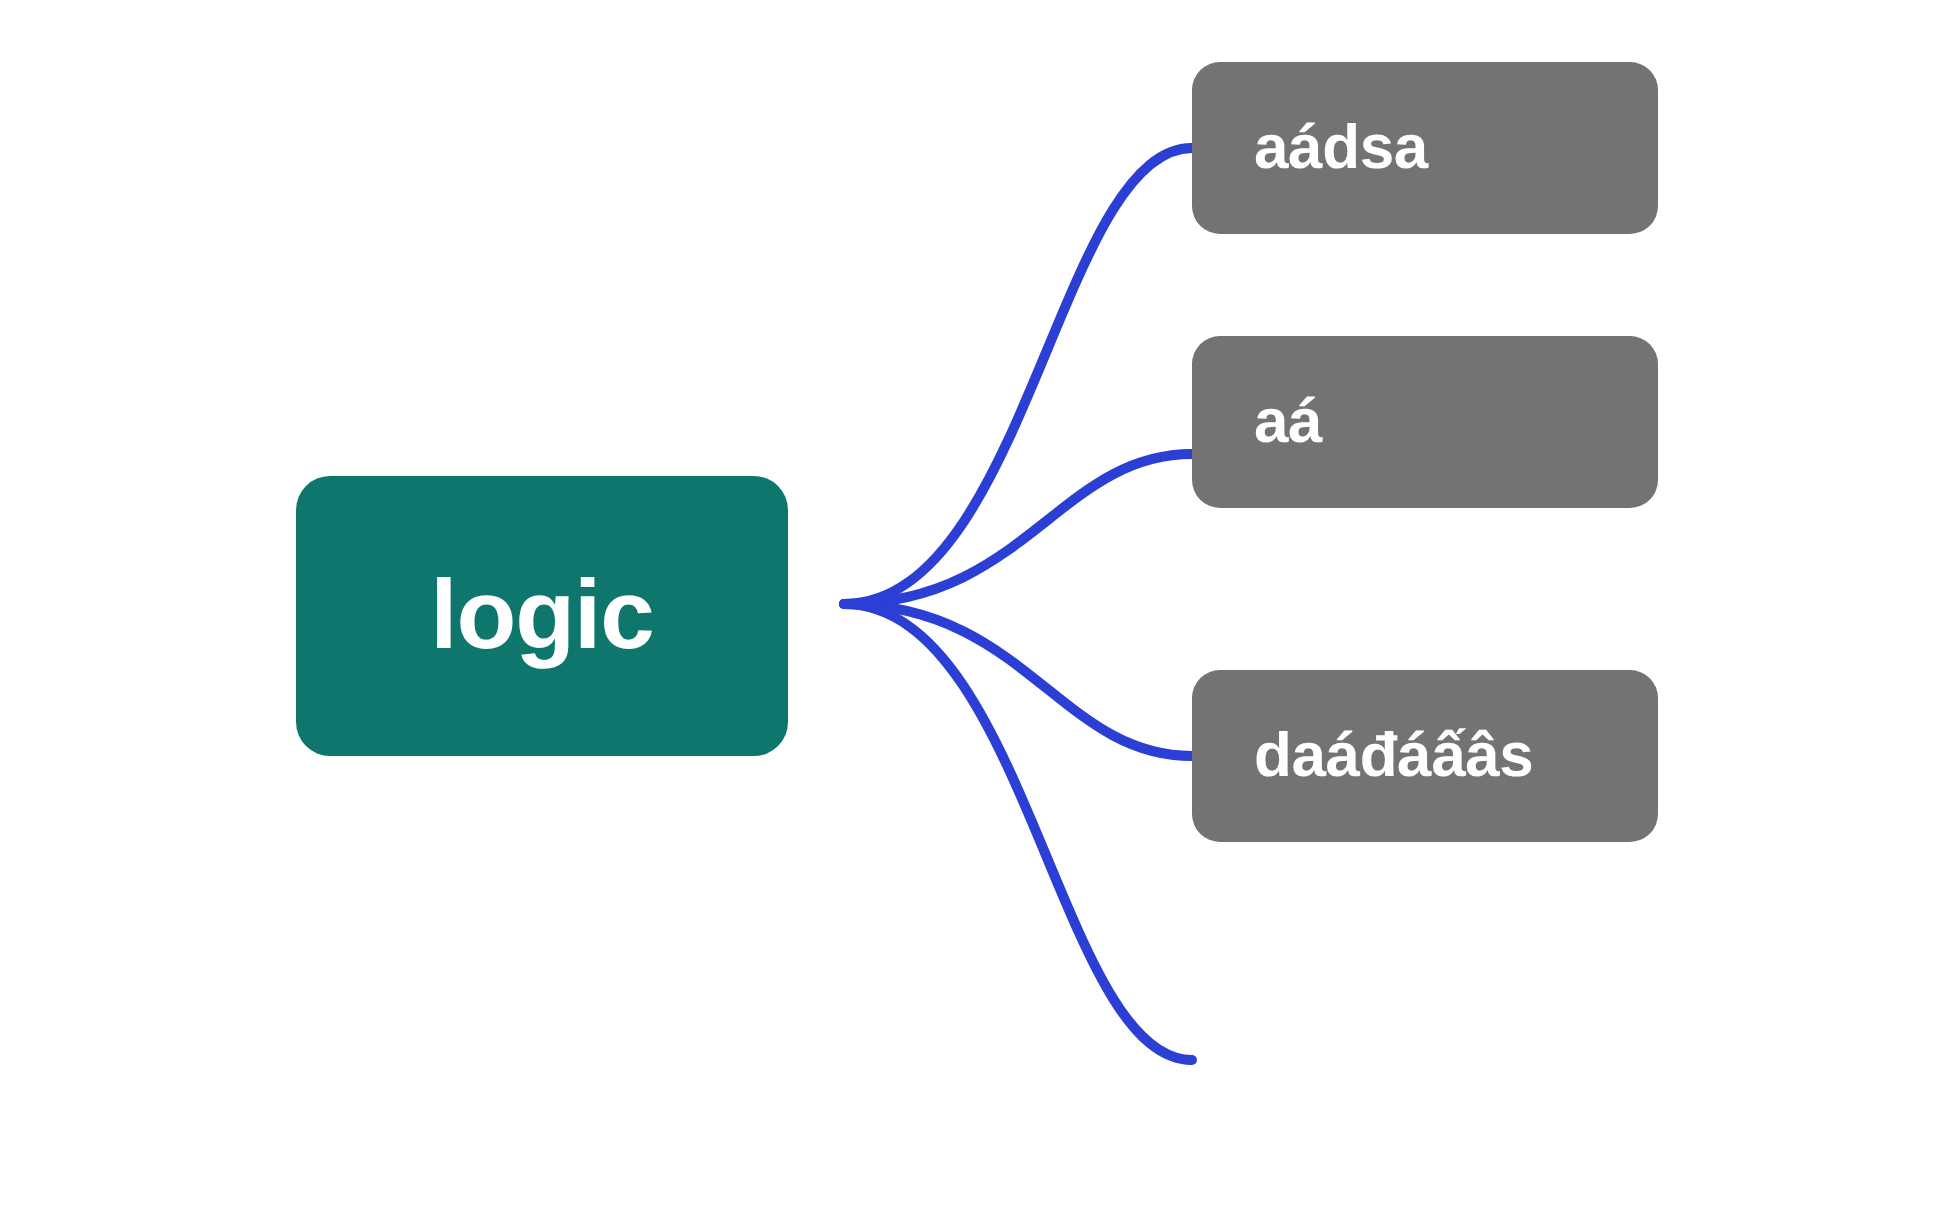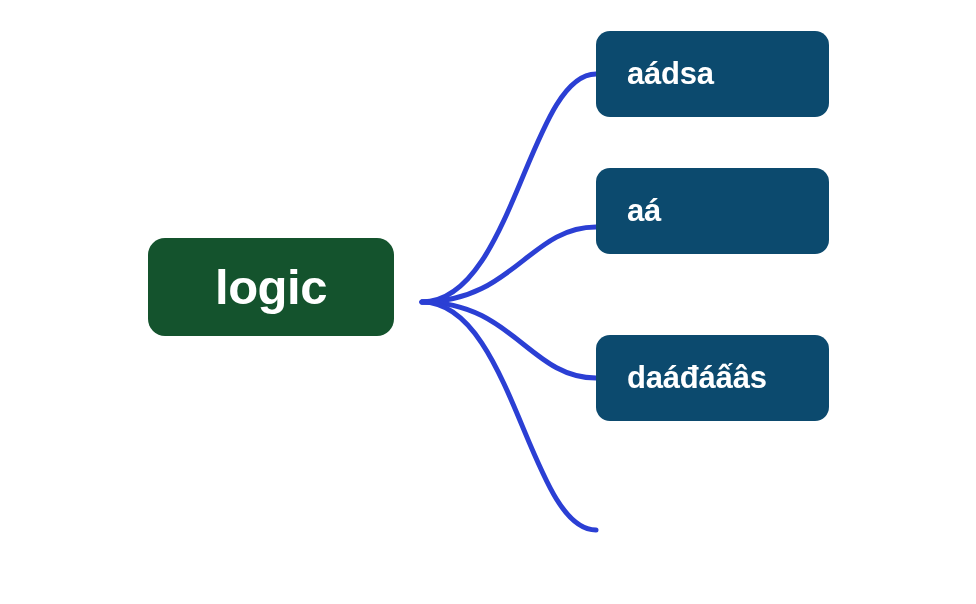--- a/index.html
+++ b/index.html
@@ -31,37 +31,37 @@
     position: absolute;
     box-sizing: border-box;
     display: flex;
     align-items: center;
     border-radius: 14px;
   }
   .node-root {
     left: 148px;
     top: 238px;
     width: 246px;
-    height: 98px;
+    height: 140px;
     border-radius: 17px;
-    background: #14532d;
+    background: #0f766e;
     justify-content: center;
   }
   .node-root .node-label {
     color: #ffffff;
     font-size: 49px;
     font-weight: 700;
     letter-spacing: -0.5px;
     line-height: 1;
   }
   .node-branch {
     left: 596px;
     width: 233px;
     height: 86px;
-    background: #0c4a6e;
+    background: #737373;
     justify-content: flex-start;
     padding-left: 31px;
   }
   .node-branch .node-label {
     color: #ffffff;
     font-size: 31px;
     font-weight: 700;
     letter-spacing: -0.2px;
     line-height: 1.1;
     white-space: nowrap;

